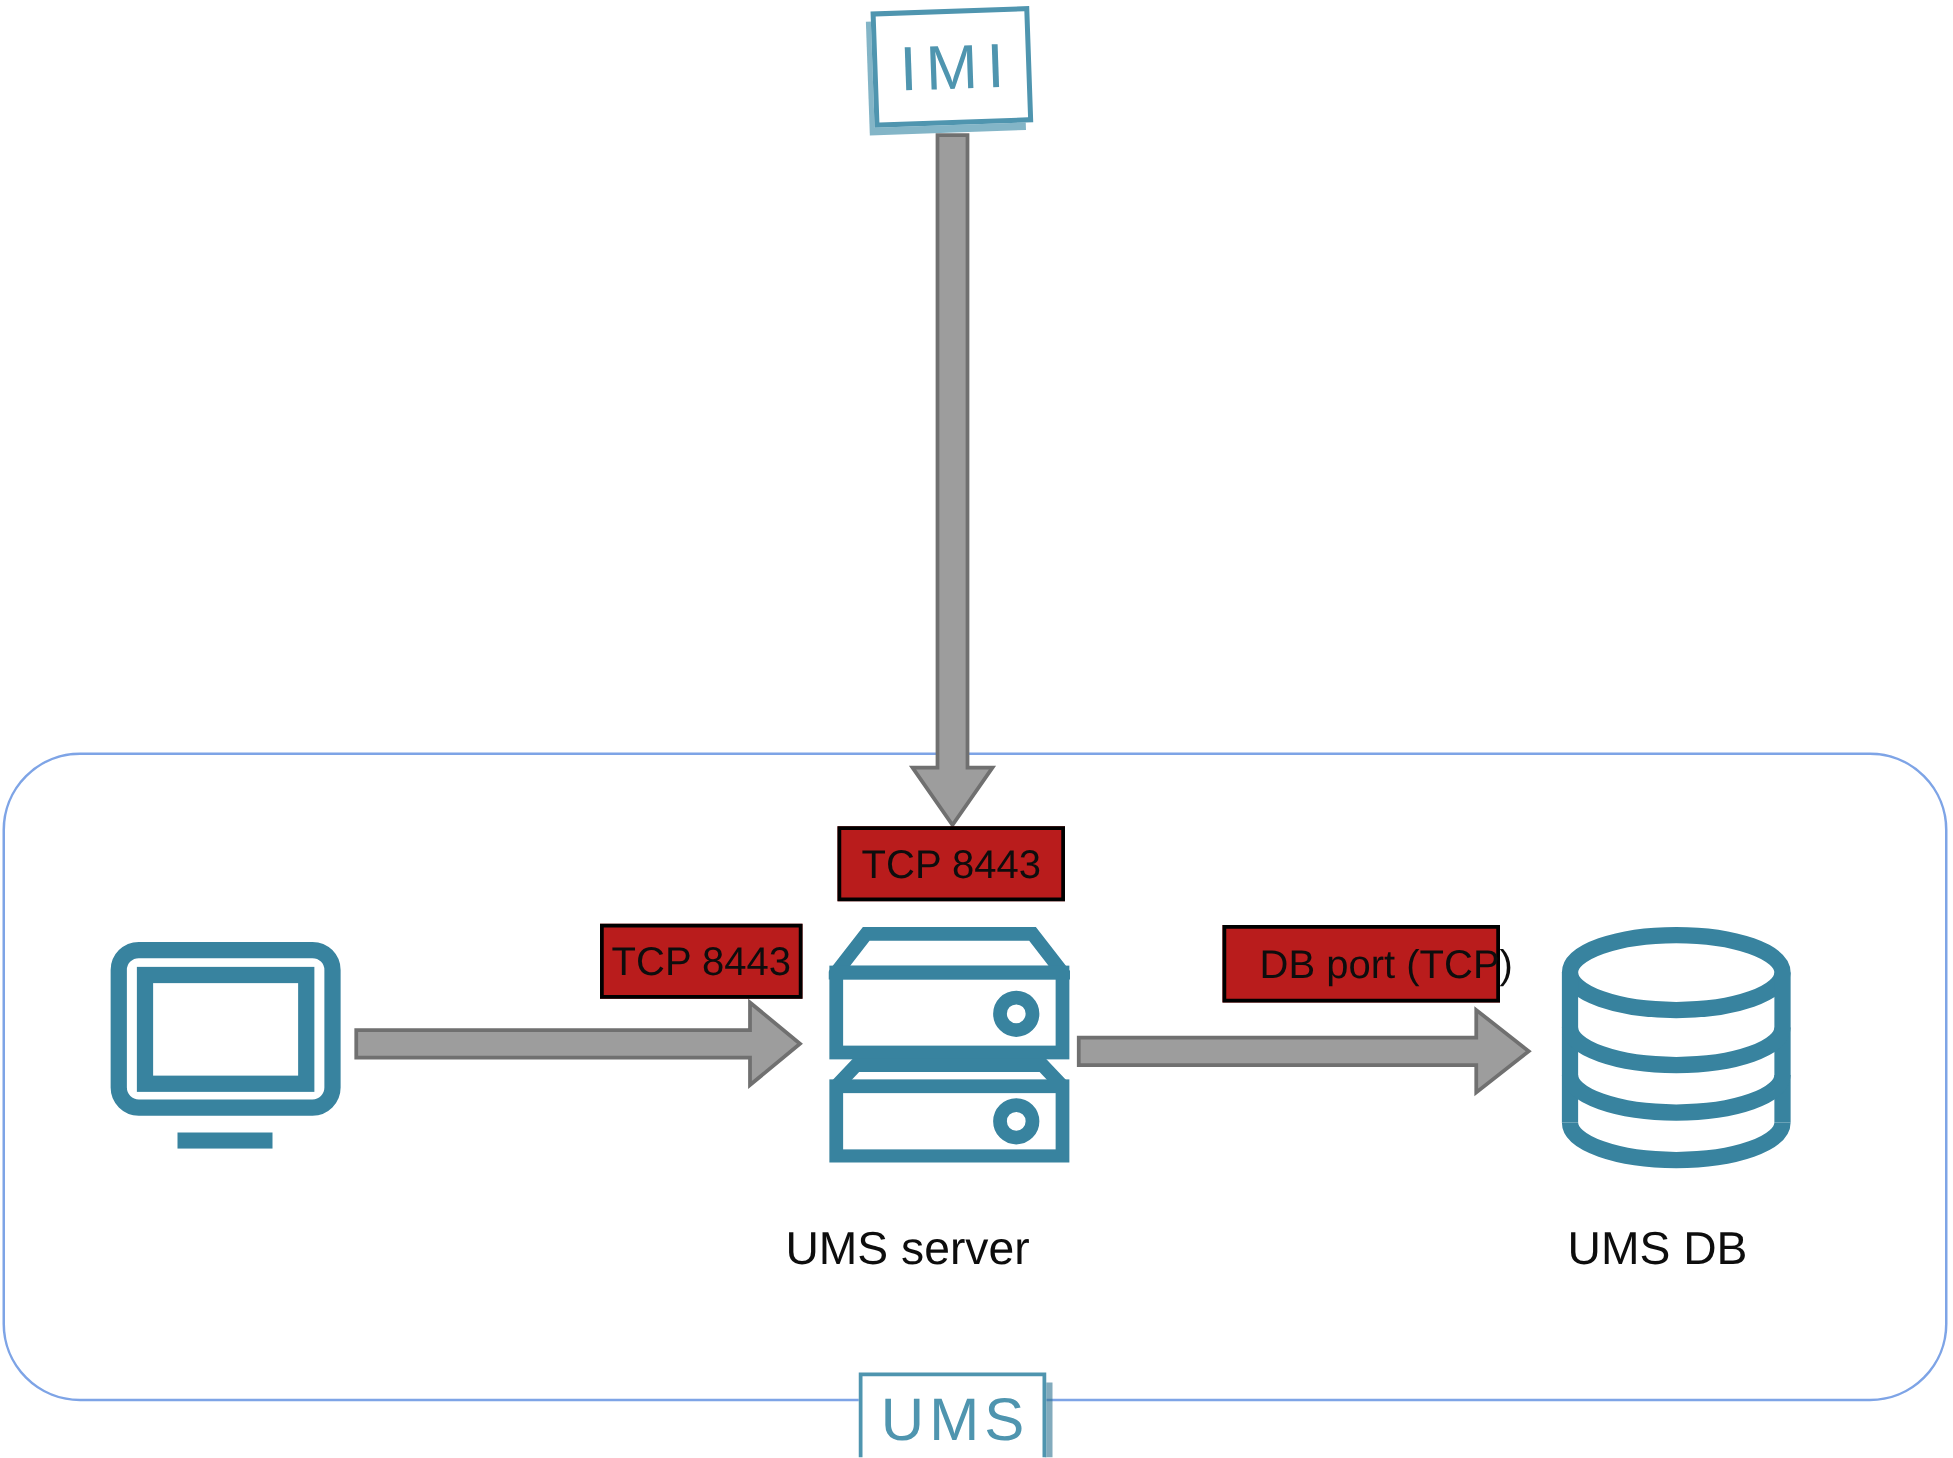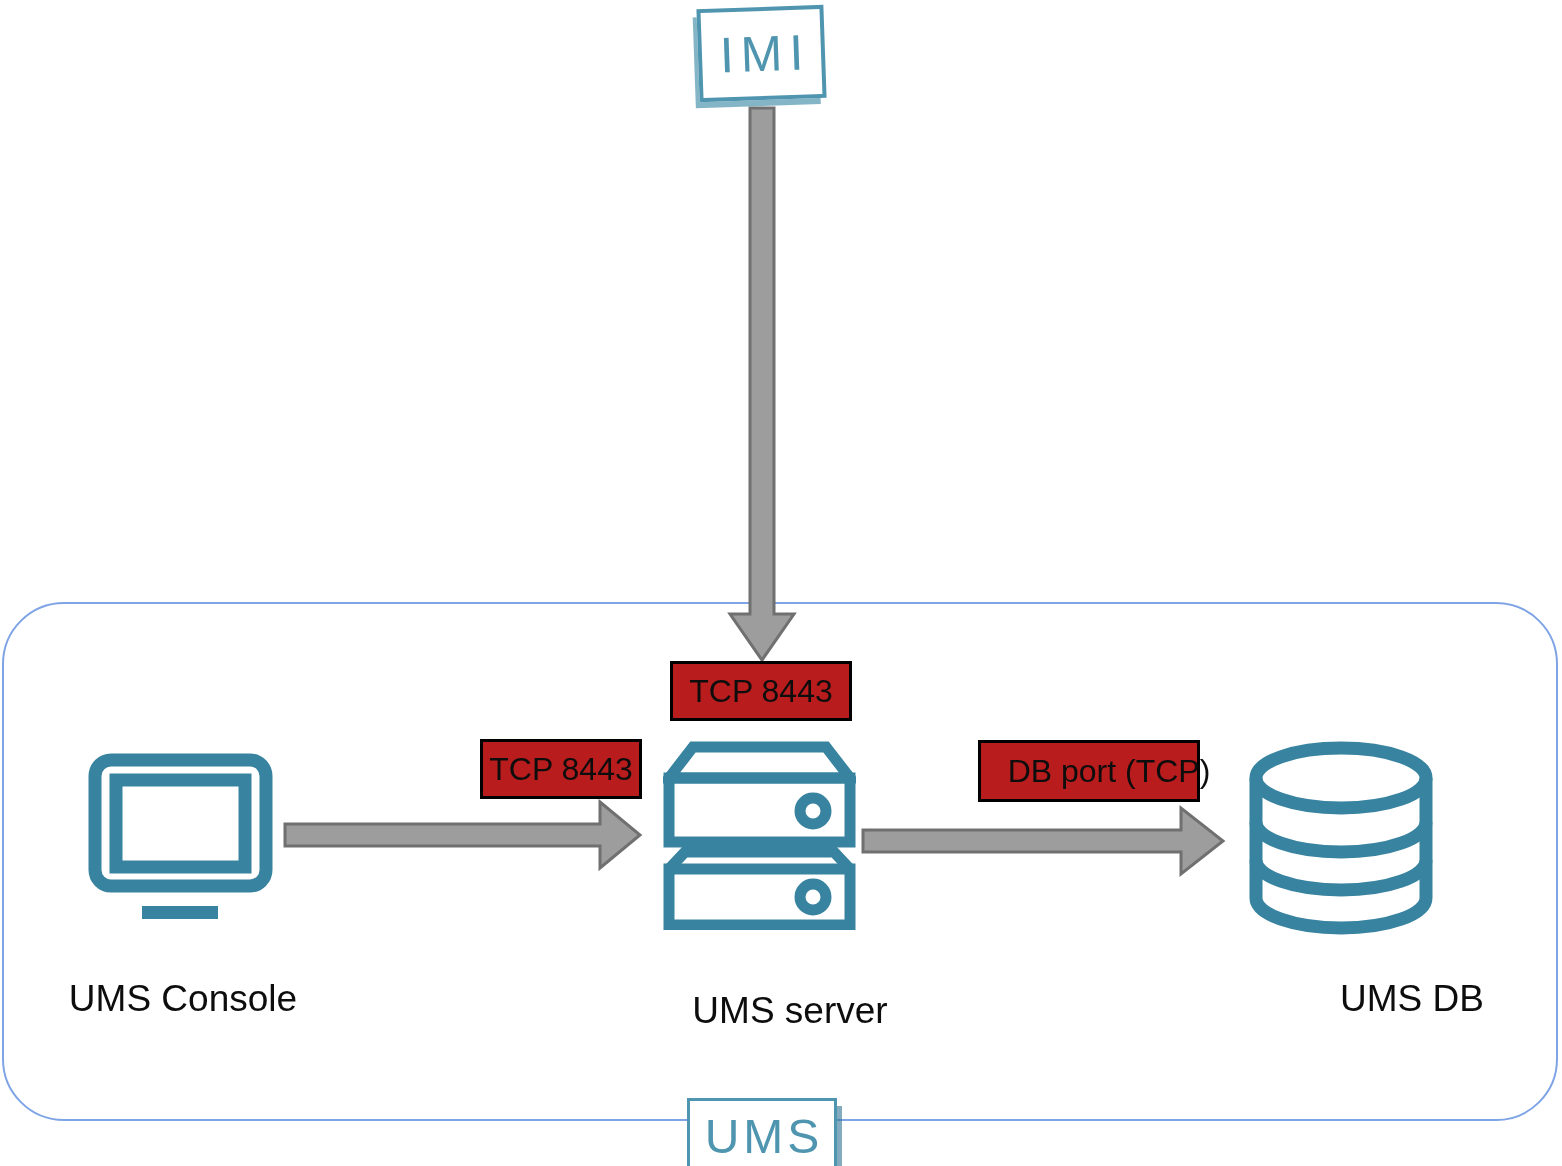--- a/index.html
+++ b/index.html
@@ -60,22 +60,22 @@
   .node-label {
     position: absolute;
     top: 978px;
     transform: translateX(-50%);
     font-size: 37px;
     color: var(--text);
     white-space: nowrap;
     z-index: 3;
   }
   #label-console { left: 183px; }
-  #label-server  { left: 790px; margin-top: 12px; }
-  #label-db      { left: 1412px; }
+  #label-server  { left: 726px; }
+  #label-db      { left: 1326px; }
   .icon {
     position: absolute;
     color: var(--teal);
     z-index: 3;
   }
   #icon-console { left: 88px;  top: 753px; }
   #icon-server  { left: 663px; top: 741px; }
   #icon-db      { left: 1246px; top: 741px; }
   .brand-box {
     position: absolute;
@@ -157,21 +157,20 @@
     <g fill="none" stroke="currentColor" stroke-width="13">
       <ellipse cx="95" cy="37" rx="85" ry="30"></ellipse>
       <path d="M 10 37 L 10 157"></path>
       <path d="M 180 37 L 180 157"></path>
       <path d="M 10 81 A 85 30 0 0 0 180 81"></path>
       <path d="M 10 119 A 85 30 0 0 0 180 119"></path>
       <path d="M 10 157 A 85 30 0 0 0 180 157"></path>
     </g>
   </svg>
 
-  <div class="node-label" id="label-console">UMS Console</div>
   <div class="node-label" id="label-server">UMS server</div>
   <div class="node-label" id="label-db">UMS DB</div>
 
   <div class="brand-box" id="ums-box">
     <span>UMS</span>
   </div>
 
 </div>
 
 </body></html>

